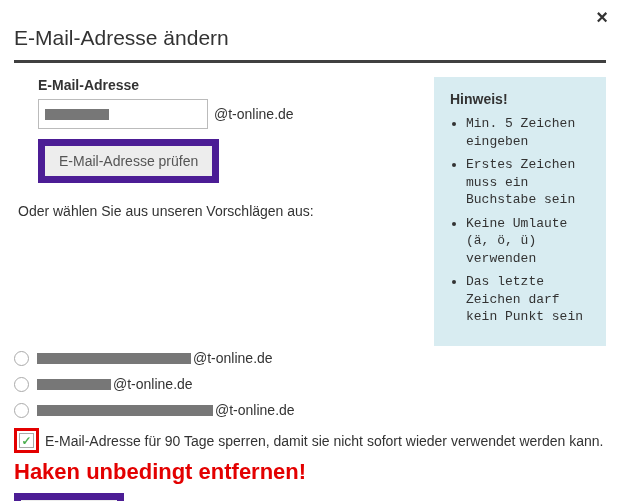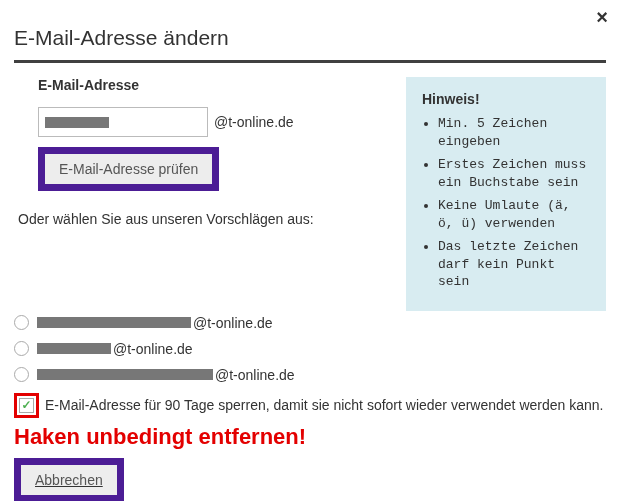--- a/index.html
+++ b/index.html
@@ -29,21 +29,21 @@
     padding: 26px 0 10px 0;
     border-bottom: 3px solid #404040;
     margin: 0 14px;
   }
   .content {
     padding: 14px 14px 0 14px;
     display: flex;
     gap: 14px;
   }
   .left-col { flex: 1; }
-  .right-col { width: 200px; border-radius: 22px; }
+  .right-col { width: 172px; border-radius: 22px; }
   .radio-row {
     display: flex;
     align-items: center;
     gap: 8px;
     margin-bottom: 12px;
   }
   .radio {
     width: 15px; height: 15px;
     border: 1px solid #aaa;
     border-radius: 50%;
@@ -54,21 +54,21 @@
   }
   .radio.selected::after {
     content: "";
     width: 7px; height: 7px;
     background: #e20074;
     border-radius: 50%;
   }
   .field-label {
     font-weight: bold;
     margin-left: 24px;
-    margin-bottom: 14px;
+    margin-bottom: 6px;
     display: block;
   }
   .input-row {
     margin-left: 24px;
     display: flex;
     align-items: center;
     gap: 6px;
     margin-bottom: 10px;
   }
   .text-input {

